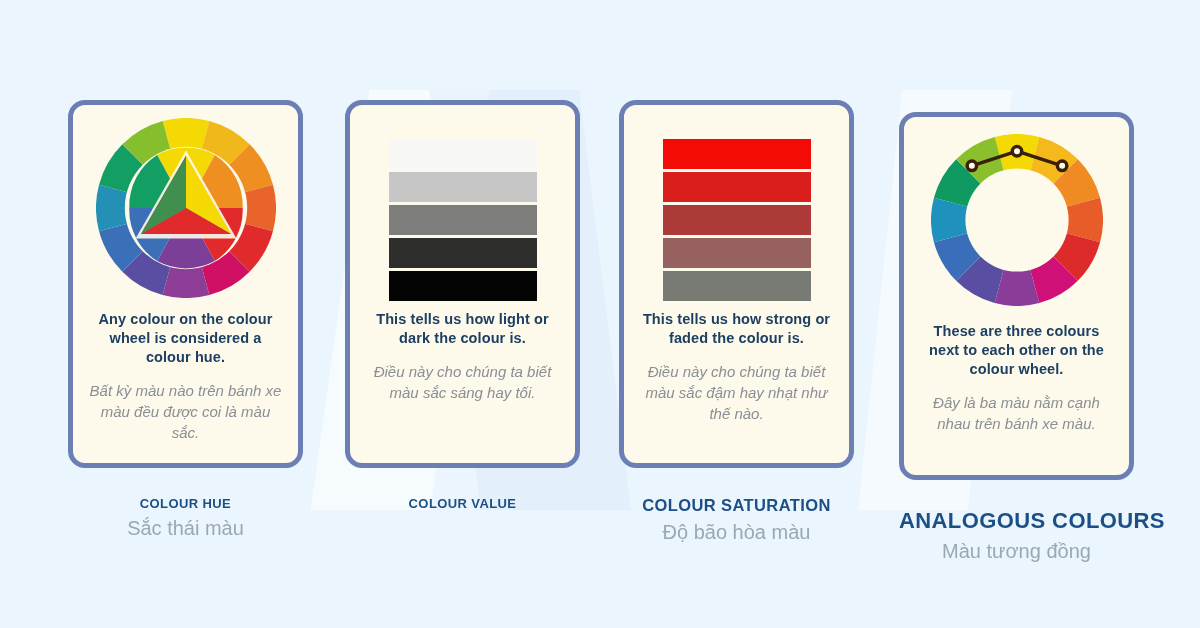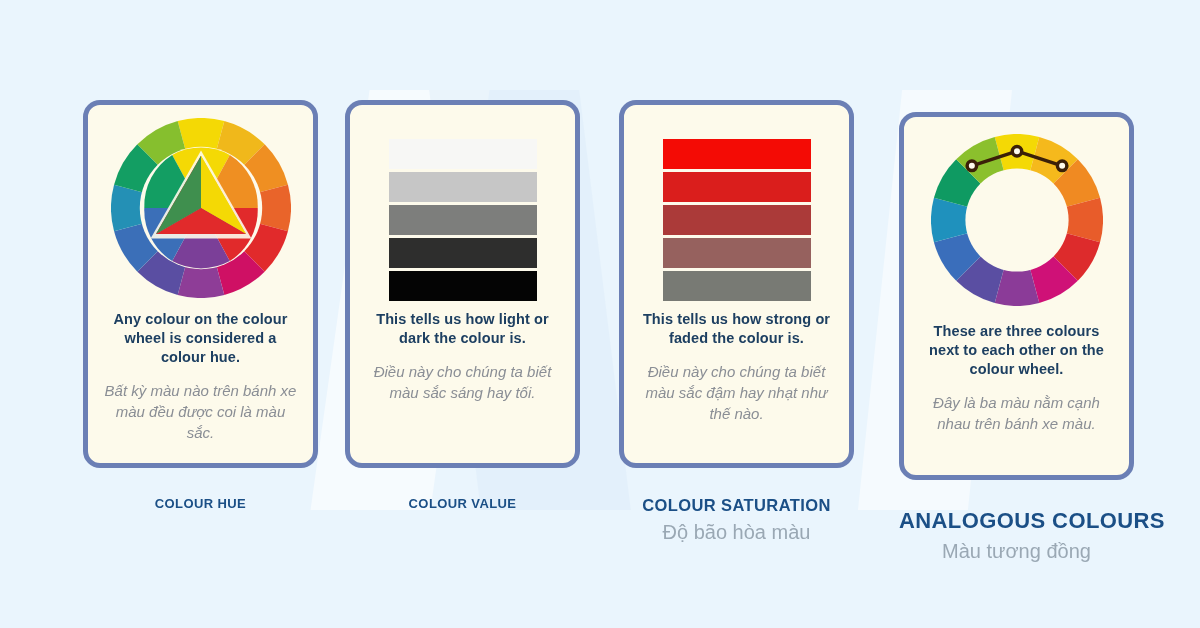--- a/index.html
+++ b/index.html
@@ -14,21 +14,21 @@
   .wm1{position:absolute;left:340px;top:90px;width:120px;height:420px;
        background:#ffffff;opacity:.55;transform:skewX(-8deg);}
   .wm2{position:absolute;left:455px;top:90px;width:150px;height:420px;
        background:#dbeaf8;opacity:.45;transform:skewX(7deg);}
   .wm3{position:absolute;left:880px;top:90px;width:110px;height:420px;
        background:#ffffff;opacity:.5;transform:skewX(-6deg);}
 
   .cards{position:absolute;left:0;top:0;width:1200px;height:628px;}
 
   .card-col{position:absolute;top:100px;width:235px;}
-  .col-0{left:83px;} .col-1{left:345px;} .col-2{left:619px;} .col-3{left:899px;margin-top:12px;}
+  .col-0{left:68px;} .col-1{left:345px;} .col-2{left:619px;} .col-3{left:899px;margin-top:12px;}
 
   .card{
     box-sizing:border-box;
     width:235px;height:368px;
     background:#fdfaeb;
     border:5px solid #6b7fb5;
     border-radius:17px;
     position:relative;
     display:flex;flex-direction:column;align-items:center;
   }
@@ -118,20 +118,21 @@
           </g>
         </svg>
       </div>
       <div class="card-text">
         <p class="en">Any colour on the colour wheel is considered a colour hue.</p>
         <p class="vi">Bất kỳ màu nào trên bánh xe màu đều được coi là màu sắc.</p>
       </div>
     </div>
     <div class="caption">
       <div class="cap-en">COLOUR HUE</div>
+      <div class="cap-vi">Sắc thái màu</div>
     </div>
   </div>
 
   <div class="card-col col-1">
     <div class="card">
       <div class="art bars">
         <div class="barstack">
           <div class="bar" style="background:#f7f7f5"></div>
           <div class="bar" style="background:#c6c6c6"></div>
           <div class="bar" style="background:#7d7e7c"></div>

